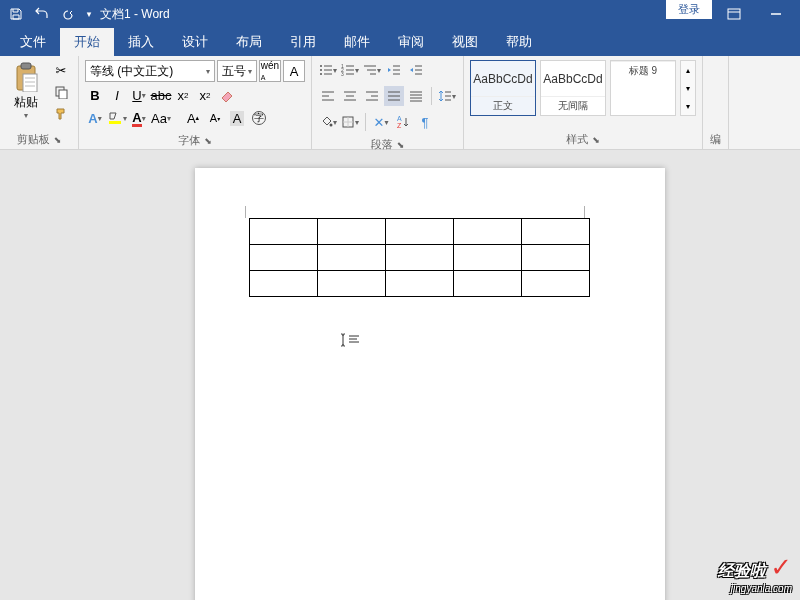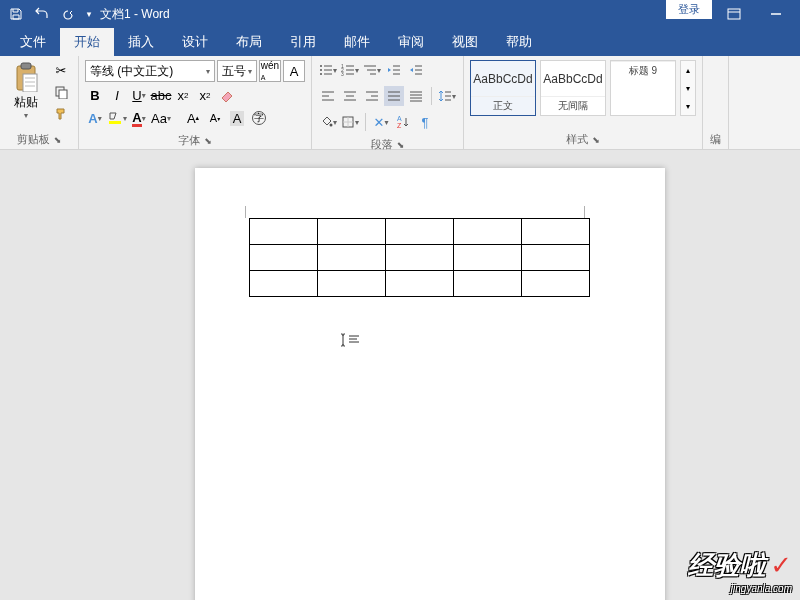--- a/index.html
+++ b/index.html
@@ -63,21 +63,21 @@
 .doc-area { position: absolute; top: 150px; left: 0; right: 0; bottom: 0; background: #e6e6e6; overflow: hidden; }
 .page { position: absolute; left: 195px; top: 18px; width: 470px; height: 570px; background: white; box-shadow: 0 0 6px rgba(0,0,0,0.25); }
 .ruler-mark { position: absolute; border-left: 1px solid #b0b0b0; border-right: 1px solid #b0b0b0; height: 12px; width: 340px; top: 38px; }
 .ruler-mark.left { left: 50px; }
 .doc-table { position: absolute; left: 54px; top: 50px; border-collapse: collapse; }
 .doc-table td { border: 1px solid #000; width: 68px; height: 26px; font-size: 9px; color: #999; padding-left: 4px; vertical-align: middle; }
 .cursor-ind { position: absolute; left: 142px; top: 164px; font-size: 13px; color: #333; }
 
 
 .watermark { position: absolute; right: 8px; bottom: 6px; text-align: right; }
-.wm-main { font-size: 26px; font-weight: bold; color: white; text-shadow: -1px -1px 0 #000, 1px -1px 0 #000, -1px 1px 0 #000, 1px 1px 0 #000; font-style: italic; display: inline-block; }
+.wm-main { font-size: 16px; font-weight: bold; color: white; text-shadow: -1px -1px 0 #000, 1px -1px 0 #000, -1px 1px 0 #000, 1px 1px 0 #000; font-style: italic; display: inline-block; }
 .wm-check { color: #e53935; font-size: 26px; }
 .wm-sub { font-size: 10px; color: white; text-shadow: -1px -1px 0 #000, 1px -1px 0 #000, -1px 1px 0 #000, 1px 1px 0 #000; font-style: italic; }
 
 svg { display: block; }
 </style>
 </head>
 <body>
 
 <div class="title-bar">
   <div class="qat">

